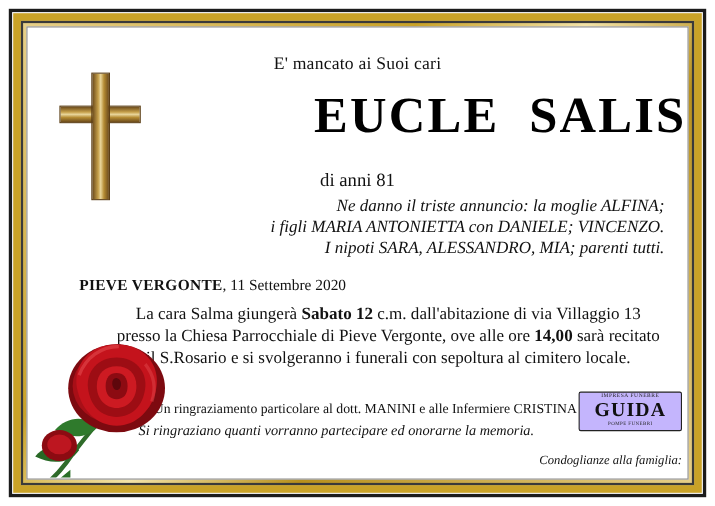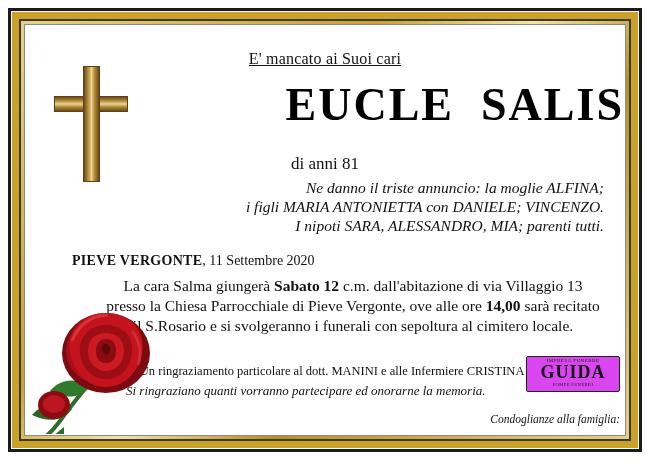--- a/index.html
+++ b/index.html
@@ -110,21 +110,20 @@
 
   .intro {
     position: absolute;
     left: 0;
     right: 0;
     top: 24px;
     text-align: center;
     font-size: 16px;
     color: #111;
     letter-spacing: .2px;
-    text-decoration: underline;
   }
   .name {
     position: absolute;
     left: 0;
     right: 0;
     top: 52px;
     text-align: right;
     font-size: 46px;
     font-weight: bold;
     letter-spacing: 2px;
@@ -203,21 +202,21 @@
   }
   
   .logo {
     position: absolute;
     right: 4px;
     bottom: 42px;
     width: 92px;
     height: 34px;
     border: 1px solid #222;
     border-radius: 2px;
-    background: #d946ef;
+    background: #c4b5fd;
     overflow: hidden;
   }
   .logo .logo-top {
     font-size: 5px;
     letter-spacing: .5px;
     text-align: center;
     color: #222;
     margin-top: 1px;
   }
   .logo .logo-main {

